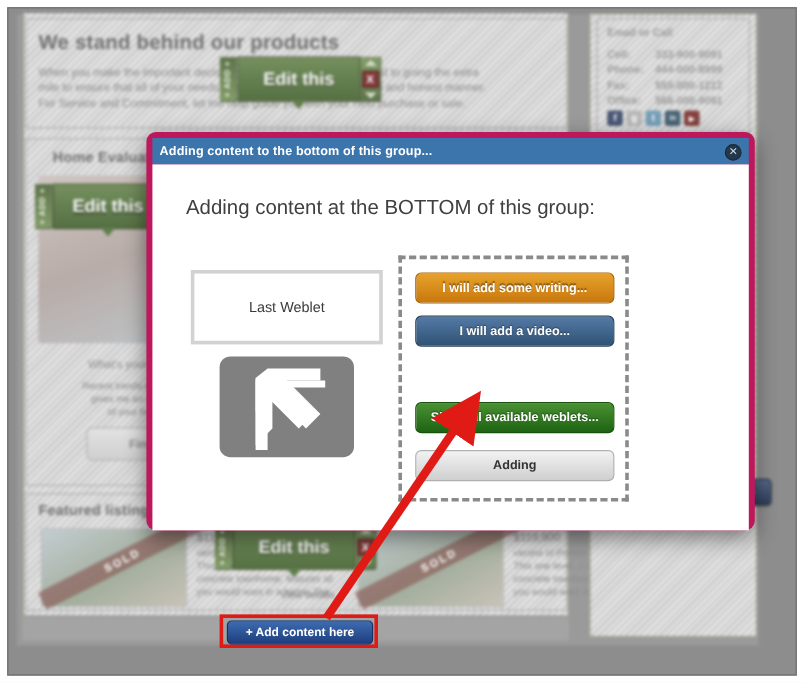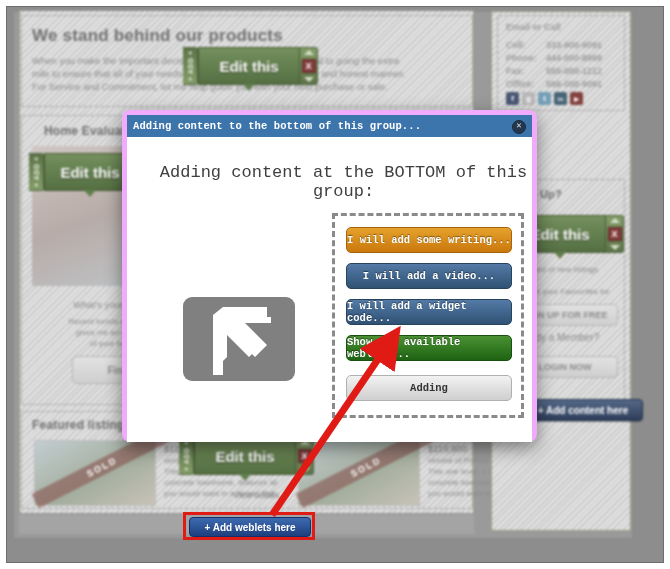--- a/index.html
+++ b/index.html
@@ -191,27 +191,26 @@
     position:absolute;left:182px;top:510px;width:120px;height:18px;
     border-radius:4px;z-index:41;
     background:linear-gradient(#3d6bb0,#1e3f7e);
     border:1px solid #16306b;
     color:#ffffff;font-size:10px;font-weight:bold;
     display:flex;align-items:center;justify-content:center;
   }
 
   
   #modal{
-    position:absolute;left:115px;top:103px;width:415px;height:332px;
-    background:#f0abfc;
+    position:absolute;left:115px;top:103px;width:507px;height:332px;
+    background:#be185d;
     border-radius:8px;
     box-shadow:0 6px 18px rgba(0,0,0,.45);
     padding:5px;box-sizing:border-box;
     z-index:50;
-    font-family:Liberation Mono, monospace;
   }
   #modal-titlebar{
     height:22px;background:#3c74ac;
     display:flex;align-items:center;
     padding:0 6px;box-sizing:border-box;
     position:relative;
   }
   #modal-title{
     color:#ffffff;font-size:10.5px;font-weight:bold;letter-spacing:.1px;
   }
@@ -412,48 +411,48 @@
       <div class="et-main">Edit this</div>
       <div class="et-ctrl">
         <span class="et-arrow et-up"></span>
         <span class="et-x">X</span>
         <span class="et-arrow et-dn"></span>
       </div>
     </div>
 
   </div>
 
-  <div id="addbtn-bottom">+ Add weblets here</div>
+  <div id="addbtn-bottom">+ Add content here</div>
   <div id="redbox"></div>
 
   <div id="modal">
 
     <div id="modal-titlebar">
       <span id="modal-title">Adding content to the bottom of this group...</span>
       <span id="modal-close">✕</span>
     </div>
 
     <div id="modal-body">
 
       <div id="modal-heading">Adding content at the BOTTOM of this group:</div>
 
+      <div id="lastweblet-box">Last Weblet</div>
 
       <div id="weblet-icon">
         <svg width="112" height="84" viewBox="0 0 112 84">
           <path d="M30 40 L30 20 L88 20 L88 26 L48 26 L74 52 L66 60 L40 34 L40 40 Z
                    M30 40 L30 78 L40 78 L40 56 Z" fill="#ffffff"></path>
           <polygon points="30,18 30,46 44,32 72,60 84,48 56,20 84,20 84,10 40,10" fill="#ffffff"></polygon>
           <polygon points="30,18 30,74 44,60 44,32" fill="#ffffff"></polygon>
         </svg>
       </div>
 
       <div id="dashed-panel">
         <div id="ab0" class="actionbtn ab-orange">I will add some writing...</div>
         <div id="ab1" class="actionbtn ab-blue">I will add a video...</div>
-        <div id="ab2" class="actionbtn ab-blue">I will add a widget code...</div>
         <div id="ab3" class="actionbtn ab-green">Show all available weblets...</div>
         <div id="ab4" class="actionbtn ab-grey">Adding</div>
       </div>
 
     </div>
   </div>
 
   <svg id="red-arrow">
     <defs>
       <marker id="ahead" markerWidth="6" markerHeight="6" refX="3" refY="3" orient="auto" markerUnits="strokeWidth">

